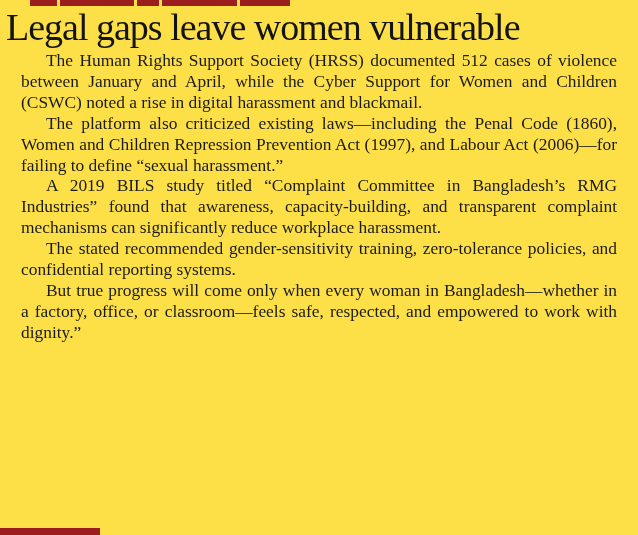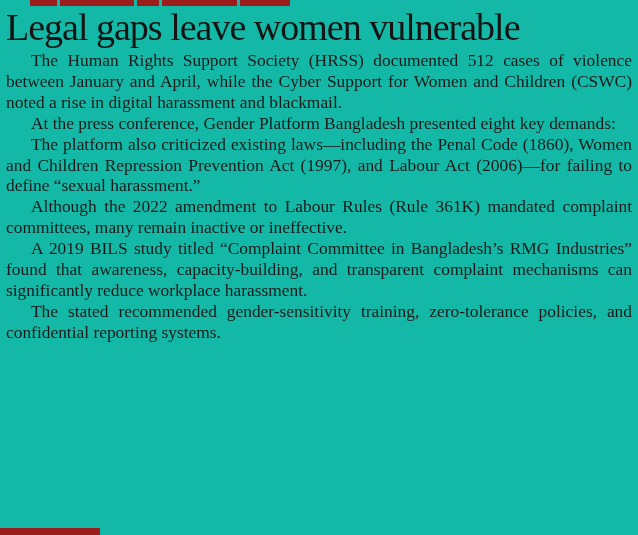--- a/index.html
+++ b/index.html
@@ -4,21 +4,21 @@
 <style>
   html, body {
     margin: 0;
     padding: 0;
     background: #ffffff;
   }
   .page {
     position: relative;
     width: 638px;
     height: 535px;
-    background: #14b8a6;
+    background: #fde047;
     overflow: hidden;
     font-family: "Liberation Serif", serif;
     color: #161616;
   }
   
   .redaction-top {
     position: absolute;
     top: 0;
     left: 30px;
     height: 6px;
@@ -46,21 +46,21 @@
   .headline {
     margin: 7px 4px 3px 6px;
     font-size: 38px;
     line-height: 40px;
     font-weight: 500;
     letter-spacing: -1px;
     color: #141414;
     white-space: nowrap;
   }
   .body-text {
-    padding: 0 6px;
+    padding: 0 21px;
   }
   .body-text p {
     margin: 0;
     text-align: justify;
     text-indent: 25px;
     font-size: 17.4px;
     line-height: 20.9px;
     color: #1b1b1b;
   }
 </style>
@@ -74,22 +74,21 @@
     <span class="seg seg-2"></span>
     <span class="seg seg-3"></span>
     <span class="seg seg-4"></span>
     <span class="seg seg-5"></span>
   </div>
 
   <h1 class="headline">Legal gaps leave women vulnerable</h1>
 
   <div class="body-text">
     <p>The Human Rights Support Society (HRSS) documented 512 cases of violence between January and April, while the Cyber Support for Women and Children (CSWC) noted a rise in digital harassment and blackmail.</p>
-      <p>At the press conference, Gender Platform Bangladesh presented eight key demands:</p>
       <p>The platform also criticized existing laws—including the Penal Code (1860), Women and Children Repression Prevention Act (1997), and Labour Act (2006)—for failing to define “sexual harassment.”</p>
-      <p>Although the 2022 amendment to Labour Rules (Rule 361K) mandated complaint committees, many remain inactive or ineffective.</p>
       <p>A 2019 BILS study titled “Complaint Committee in Bangladesh’s RMG Industries” found that awareness, capacity-building, and transparent complaint mechanisms can significantly reduce workplace harassment.</p>
       <p>The stated recommended gender-sensitivity training, zero-tolerance policies, and confidential reporting systems.</p>
+      <p>But true progress will come only when every woman in Bangladesh—whether in a factory, office, or classroom—feels safe, respected, and empowered to work with dignity.”</p>
   </div>
 
   <div class="redaction-bottom"></div>
 
 </div>
 
 </body></html>

